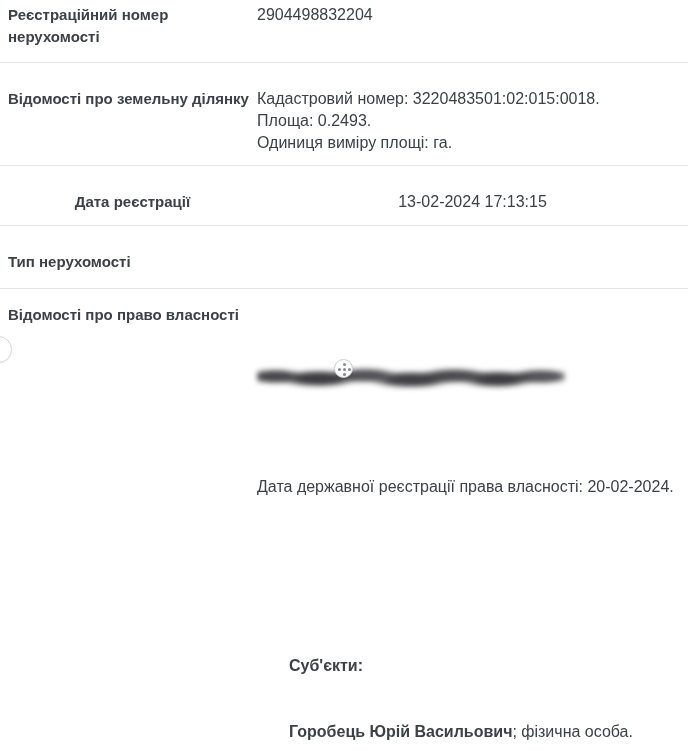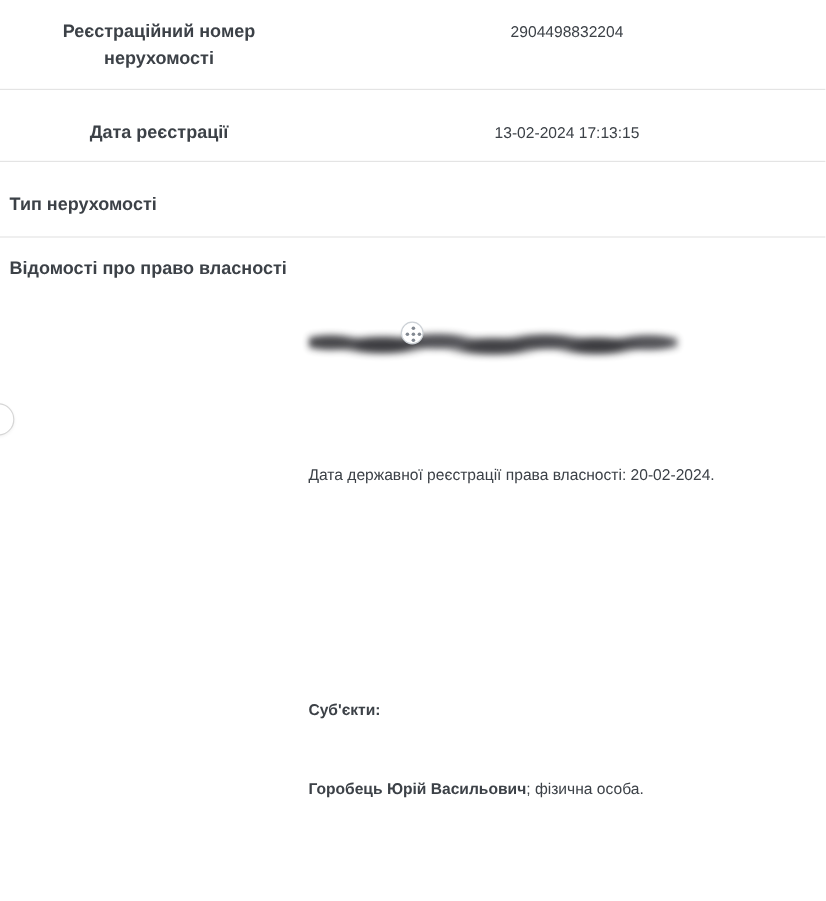--- a/index.html
+++ b/index.html
@@ -1,32 +1,32 @@
 <!DOCTYPE html>
 <html><head>
 <meta charset="utf-8">
 <style>
   * { margin:0; padding:0; box-sizing:border-box; }
   html,body { width:688px; height:751px; background:#ffffff; overflow:hidden;
     font-family:"Liberation Sans","DejaVu Sans",sans-serif; color:#3c4147; }
   .sheet { position:relative; width:688px; height:751px; }
   .row { display:grid; grid-template-columns:249px 1fr; padding-left:8px; }
   .row + .row { border-top:1px solid #e4e4e4; }
-  .r1 { padding-top:16px; padding-bottom:14px;text-align:center; }
+  .r1 { padding-top:4px; padding-bottom:14px; }
   .r2 { padding-top:25px; padding-bottom:11px; }
   .r3 { padding-top:25px; padding-bottom:12px;text-align:center; }
   .r4 { padding-top:25px; padding-bottom:15px;gap:40px; }
   .r5 { padding-top:12px; padding-bottom:4px; }
   .label { font-weight:700; font-size:15px; line-height:22px; white-space:pre; }
-  .value { font-size:13px; line-height:22px; white-space:pre; }
+  .value { font-size:16px; line-height:22px; white-space:pre; }
   .r5 .label { margin-top:3px; }
   .ownval { position:relative; }
   .para { margin-bottom:8px; }
-  .para-date { margin-bottom:20px; }
-  .bold { font-weight:700; }
+  .para-date { margin-bottom:3px; }
+  .bold { font-weight:700;margin-left:32px; }
   
   .redaction { width:308px; height:21px; margin-bottom:22px; border-radius:3px;
     filter:blur(2.5px); opacity:.93;
     background:
       radial-gradient(ellipse 30px 8px at 6% 45%,  #3a3a3e 55%, rgba(58,58,62,0) 100%),
       radial-gradient(ellipse 42px 9px at 20% 55%, #2f2f33 55%, rgba(47,47,51,0) 100%),
       radial-gradient(ellipse 36px 8px at 35% 40%, #45454a 55%, rgba(69,69,74,0) 100%),
       radial-gradient(ellipse 44px 9px at 50% 60%, #333337 55%, rgba(51,51,55,0) 100%),
       radial-gradient(ellipse 38px 8px at 64% 42%, #3e3e43 55%, rgba(62,62,67,0) 100%),
       radial-gradient(ellipse 40px 9px at 78% 58%, #2e2e32 55%, rgba(46,46,50,0) 100%),
@@ -48,20 +48,26 @@
 <body>
 
 <div class="sheet">
 
   <div class="row r1">
     <div class="label">Реєстраційний номер
 нерухомості</div>
     <div class="value">2904498832204</div>
   </div>
 
+  <div class="row r2">
+    <div class="label">Відомості про земельну ділянку</div>
+    <div class="value">Кадастровий номер: 3220483501:02:015:0018.
+Площа: 0.2493.
+Одиниця виміру площі: га.</div>
+  </div>
 
   <div class="row r3">
     <div class="label">Дата реєстрації</div>
     <div class="value">13-02-2024 17:13:15</div>
   </div>
 
   <div class="row r4">
     <div class="label">Тип нерухомості</div>
   </div>
 

